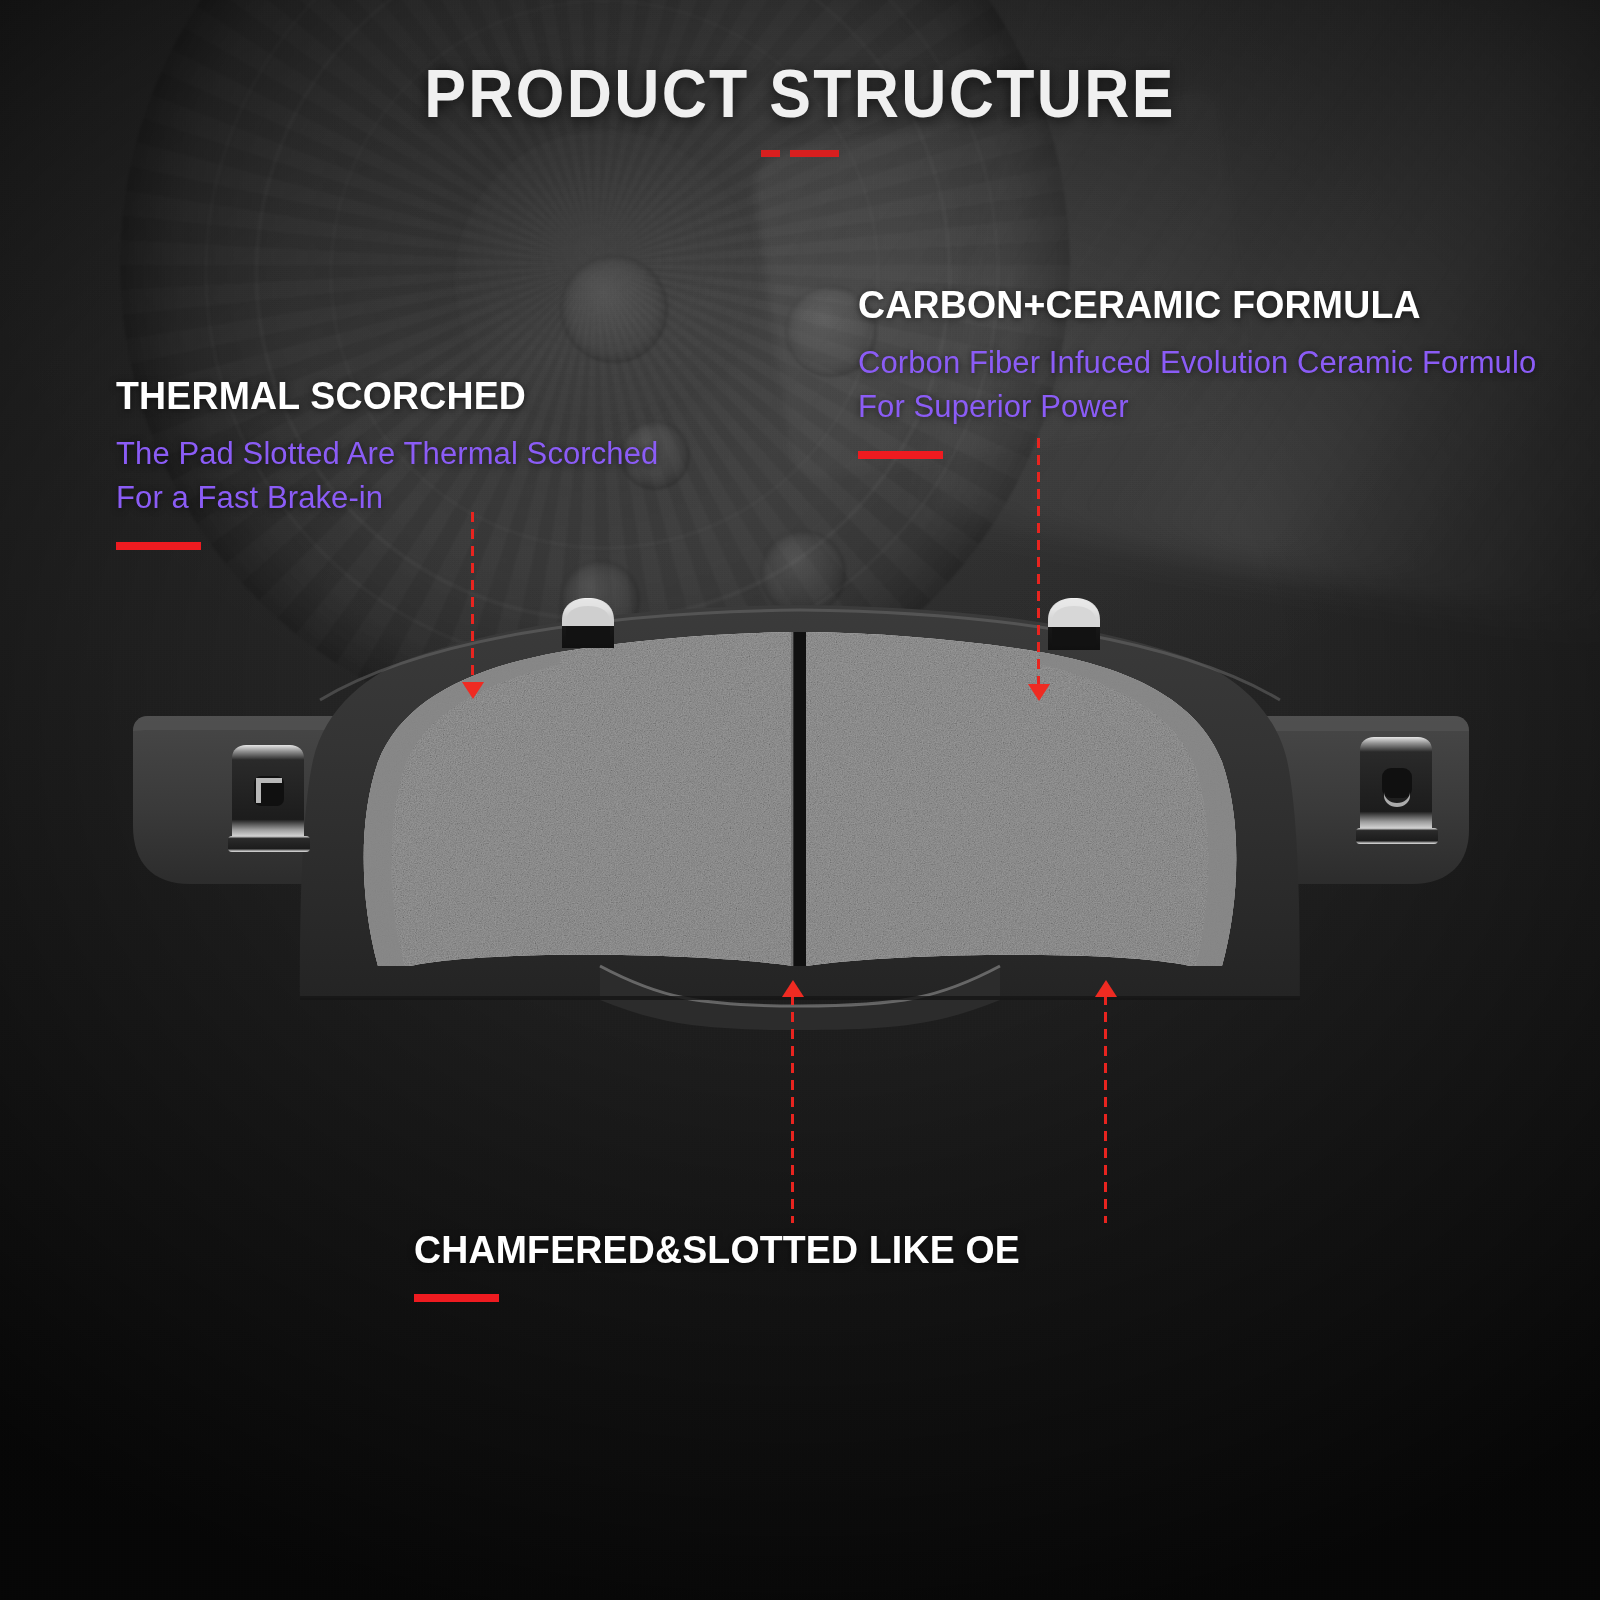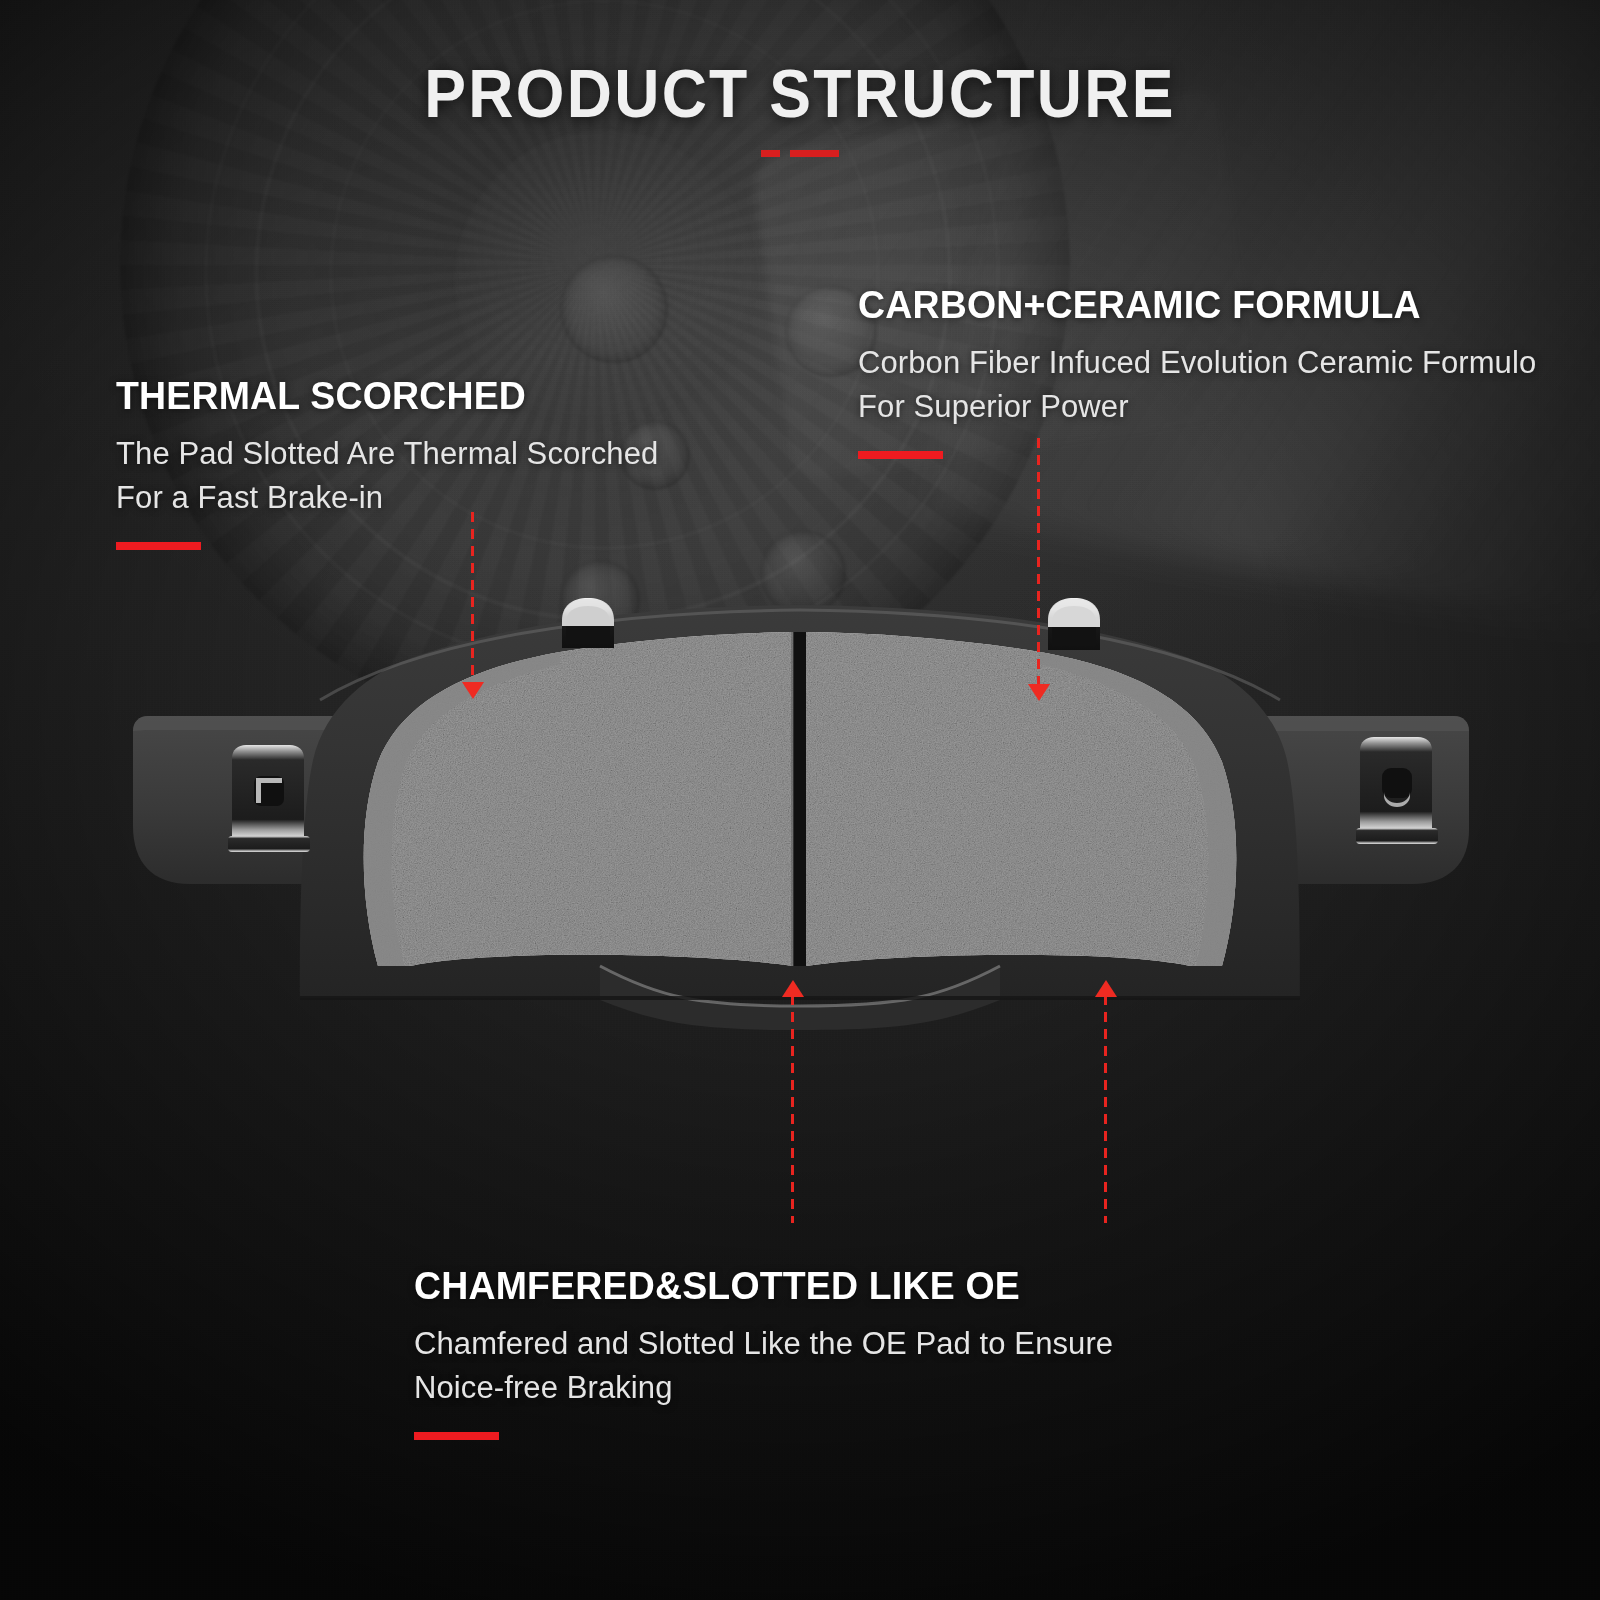--- a/index.html
+++ b/index.html
@@ -160,40 +160,40 @@
     font-size: 39px;
     font-weight: 700;
     letter-spacing: 0.2px;
     transform: scaleX(0.96);
     transform-origin: left center;
     white-space: nowrap;
     text-shadow: 0 1px 8px rgba(0,0,0,0.55);
   }
   .callout p {
     margin: 14px 0 0 0;
-    color: #e5e5e5;
+    color: #8b5cf6;
     font-size: 31px;
     font-weight: 300;
     line-height: 1.42;
     letter-spacing: 0.1px;
     text-shadow: 0 1px 7px rgba(0,0,0,0.55);
   }
   .callout .bar {
     display: block;
     width: 85px;
     height: 8px;
     background: #ee1b20;
     margin-top: 22px;
   }
   .callout.center h2,
   .callout.center p { text-align: left; }
 
   #callout-thermal  { left: 116px; top: 354px; width: 560px; margin-top: 20px; }
   #callout-carbon   { left: 858px; top: 283px; width: 700px; }
-  #callout-chamfer  { left: 414px; top: 1228px; width: 760px; margin-top: 36px; }
+  #callout-chamfer  { left: 414px; top: 1228px; width: 760px; }
 
   
   .pointer {
     position: absolute;
     width: 3px;
     background-image: linear-gradient(#e8241f 58%, rgba(0,0,0,0) 0%);
     background-size: 3px 17px;
     background-repeat: repeat-y;
   }
   .pointer .head {
@@ -425,17 +425,16 @@
   </div>
 
   <div class="callout" id="callout-carbon">
     <h2>CARBON+CERAMIC FORMULA</h2>
     <p>Corbon Fiber Infuced Evolution Ceramic Formulo For Superior Power</p>
     <span class="bar"></span>
   </div>
 
   <div class="callout center" id="callout-chamfer">
     <h2>CHAMFERED&amp;SLOTTED LIKE OE</h2>
-    <p>Chamfered and Slotted Like the OE Pad to Ensure Noice-free Braking</p>
     <span class="bar"></span>
   </div>
 
 </div>
 
 </body></html>

